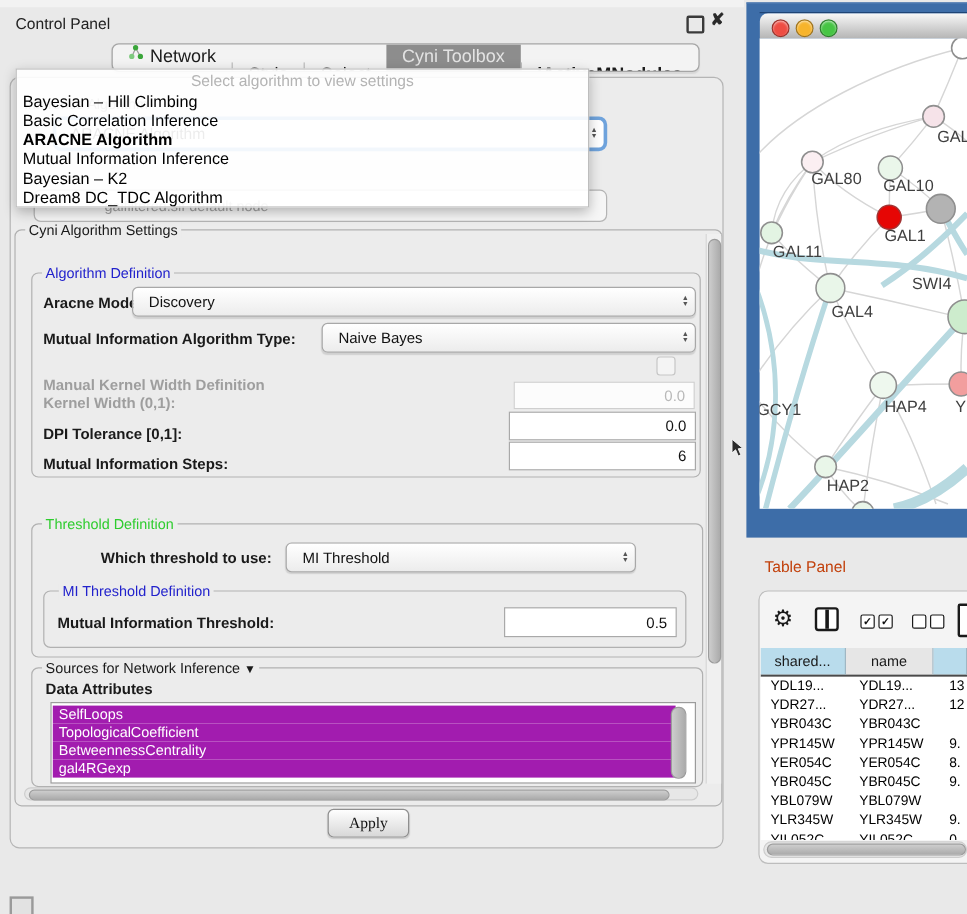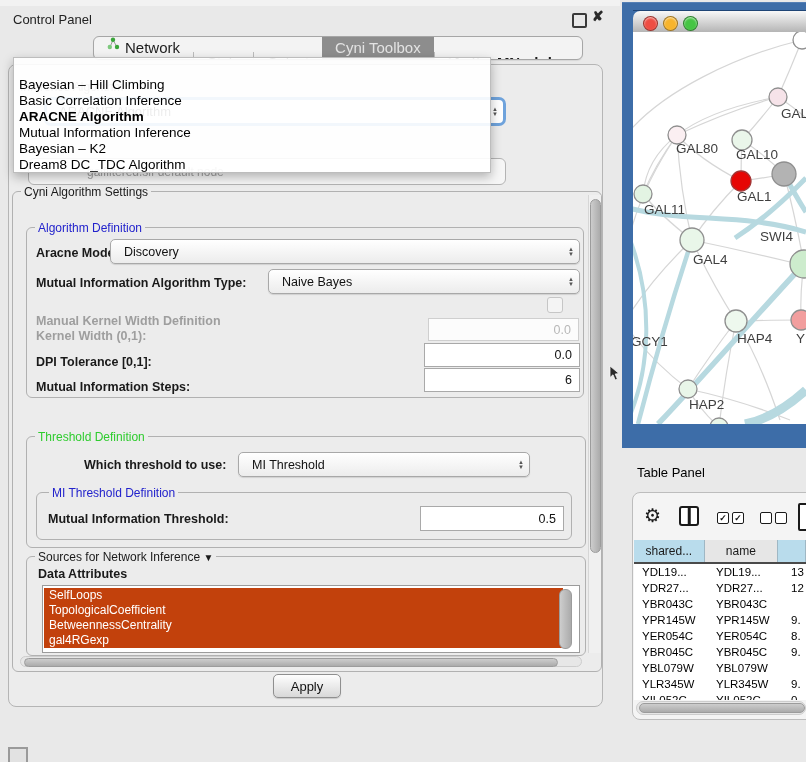--- a/index.html
+++ b/index.html
@@ -57,40 +57,40 @@
 
   
   .sb-track-v{background:#f0f0f0;border-left:1px solid #d6d6d6;}
   .sb-thumb{background:linear-gradient(90deg,#cdcdcd,#ababab);border:1px solid #9c9c9c;border-radius:6px;}
   .sb-thumb-h{background:linear-gradient(#cdcdcd,#ababab);border:1px solid #9c9c9c;border-radius:6px;}
   .sb-track-h{background:#e7e7e7;border:1px solid #cdcdcd;border-radius:7px;}
 
   
   #attr-list{left:42px;top:585px;width:536px;height:66px;background:#fff;border:1px solid #9b9b9b;overflow:hidden;}
   #attr-list .row{position:absolute;left:1px;width:514px;height:15px;font-size:12px;line-height:15px;padding-left:5px;}
-  #attr-list .row.sel{background:#c2410c;color:#fff;}
+  #attr-list .row.sel{background:#a21caf;color:#fff;}
 
   #apply-btn{left:273px;top:674px;width:66px;height:22px;border:1px solid #8f8f8f;border-radius:5px;
              background:linear-gradient(#fefefe,#d8d8d8);font-size:13px;color:#111;
-             display:flex;align-items:center;justify-content:center;box-shadow:0 1px 1px rgba(0,0,0,0.15);}
+             display:flex;align-items:center;justify-content:center;box-shadow:0 1px 1px rgba(0,0,0,0.15);font-family:Liberation Serif, serif;}
 
   #mini-icon{left:8px;top:747px;width:16px;height:13px;border:2px solid #9a9a9a;background:#e2e2e2;}
 
   
   #net-frame{left:622px;top:2px;width:184px;height:445px;background:#3d6da8;border-top:1px solid #547fb5;}
   #net-window{left:633px;top:10px;width:173px;height:414px;border-top:1px solid #1e4475;}
   #net-titlebar{left:0;top:0;width:173px;height:22px;border-radius:7px 0 0 0;
                 background:linear-gradient(#f8f8f8,#b5b5b5);border-bottom:1px solid #8e8e8e;box-sizing:border-box;}
   .tlight{position:absolute;top:5px;width:13px;height:13px;border-radius:50%;box-shadow:inset 0 1px 2px rgba(255,255,255,0.7);}
   #net-canvas{left:0;top:22px;width:173px;height:392px;background:#fff;}
 
   #cursor{left:609px;top:366px;z-index:60;}
 
   
-  #tp-title{left:637px;top:465px;font-size:13px;color:#000000;}
+  #tp-title{left:637px;top:465px;font-size:13px;color:#c2410c;}
   #table-box{left:632px;top:492px;width:190px;height:226px;background:#f4f4f4;border:1px solid #bdbdbd;border-radius:8px;}
   .ticon{position:absolute;color:#1a1a1a;}
   #icon-columns{left:679px;top:506px;width:20px;height:20px;border:2.5px solid #1a1a1a;border-radius:3px;background:#fff;box-sizing:border-box;}
   #icon-columns div{position:absolute;left:50%;top:0;width:2.5px;height:100%;background:#1a1a1a;transform:translateX(-50%);}
   .cbpair{position:absolute;display:flex;gap:3px;}
   .cbpair .bx{width:10px;height:10px;border:1.5px solid #1a1a1a;border-radius:2px;background:#fff;
               font-size:9px;line-height:10px;text-align:center;font-weight:bold;color:#111;}
   #icon-doc{left:798px;top:503px;width:16px;height:24px;border:2.5px solid #1a1a1a;border-radius:2px;background:#fff;}
 
   #thead{left:634px;top:540px;width:172px;height:22px;display:flex;border-bottom:2px solid #4a4a4a;box-sizing:content-box;}
@@ -220,20 +220,21 @@
   <div class="abs sb-track-v" style="left:588px;top:195px;width:12px;height:458px;">
     <div class="sb-thumb abs" style="left:1px;top:4px;width:9px;height:352px;"></div>
   </div>
   <div class="abs sb-track-h" style="left:20px;top:656px;width:562px;height:11px;box-sizing:border-box;">
     <div class="sb-thumb-h abs" style="left:3px;top:1px;width:532px;height:7px;"></div>
   </div>
 
   <div class="abs" id="apply-btn">Apply</div>
 
   <div class="abs" id="popup">
+    <div class="ph">Select algorithm to view settings</div>
   <div class="it" style="top: 19px;">Bayesian – Hill Climbing</div>
       <div class="it" style="top: 35px;">Basic Correlation Inference</div>
       <div class="it bold" style="top: 51px;">ARACNE Algorithm</div>
       <div class="it" style="top: 67px;">Mutual Information Inference</div>
       <div class="it" style="top: 83px;">Bayesian – K2</div>
       <div class="it" style="top: 99px;">Dream8 DC_TDC Algorithm</div>
     </div>
 
   <div class="abs" id="mini-icon"></div>
 

